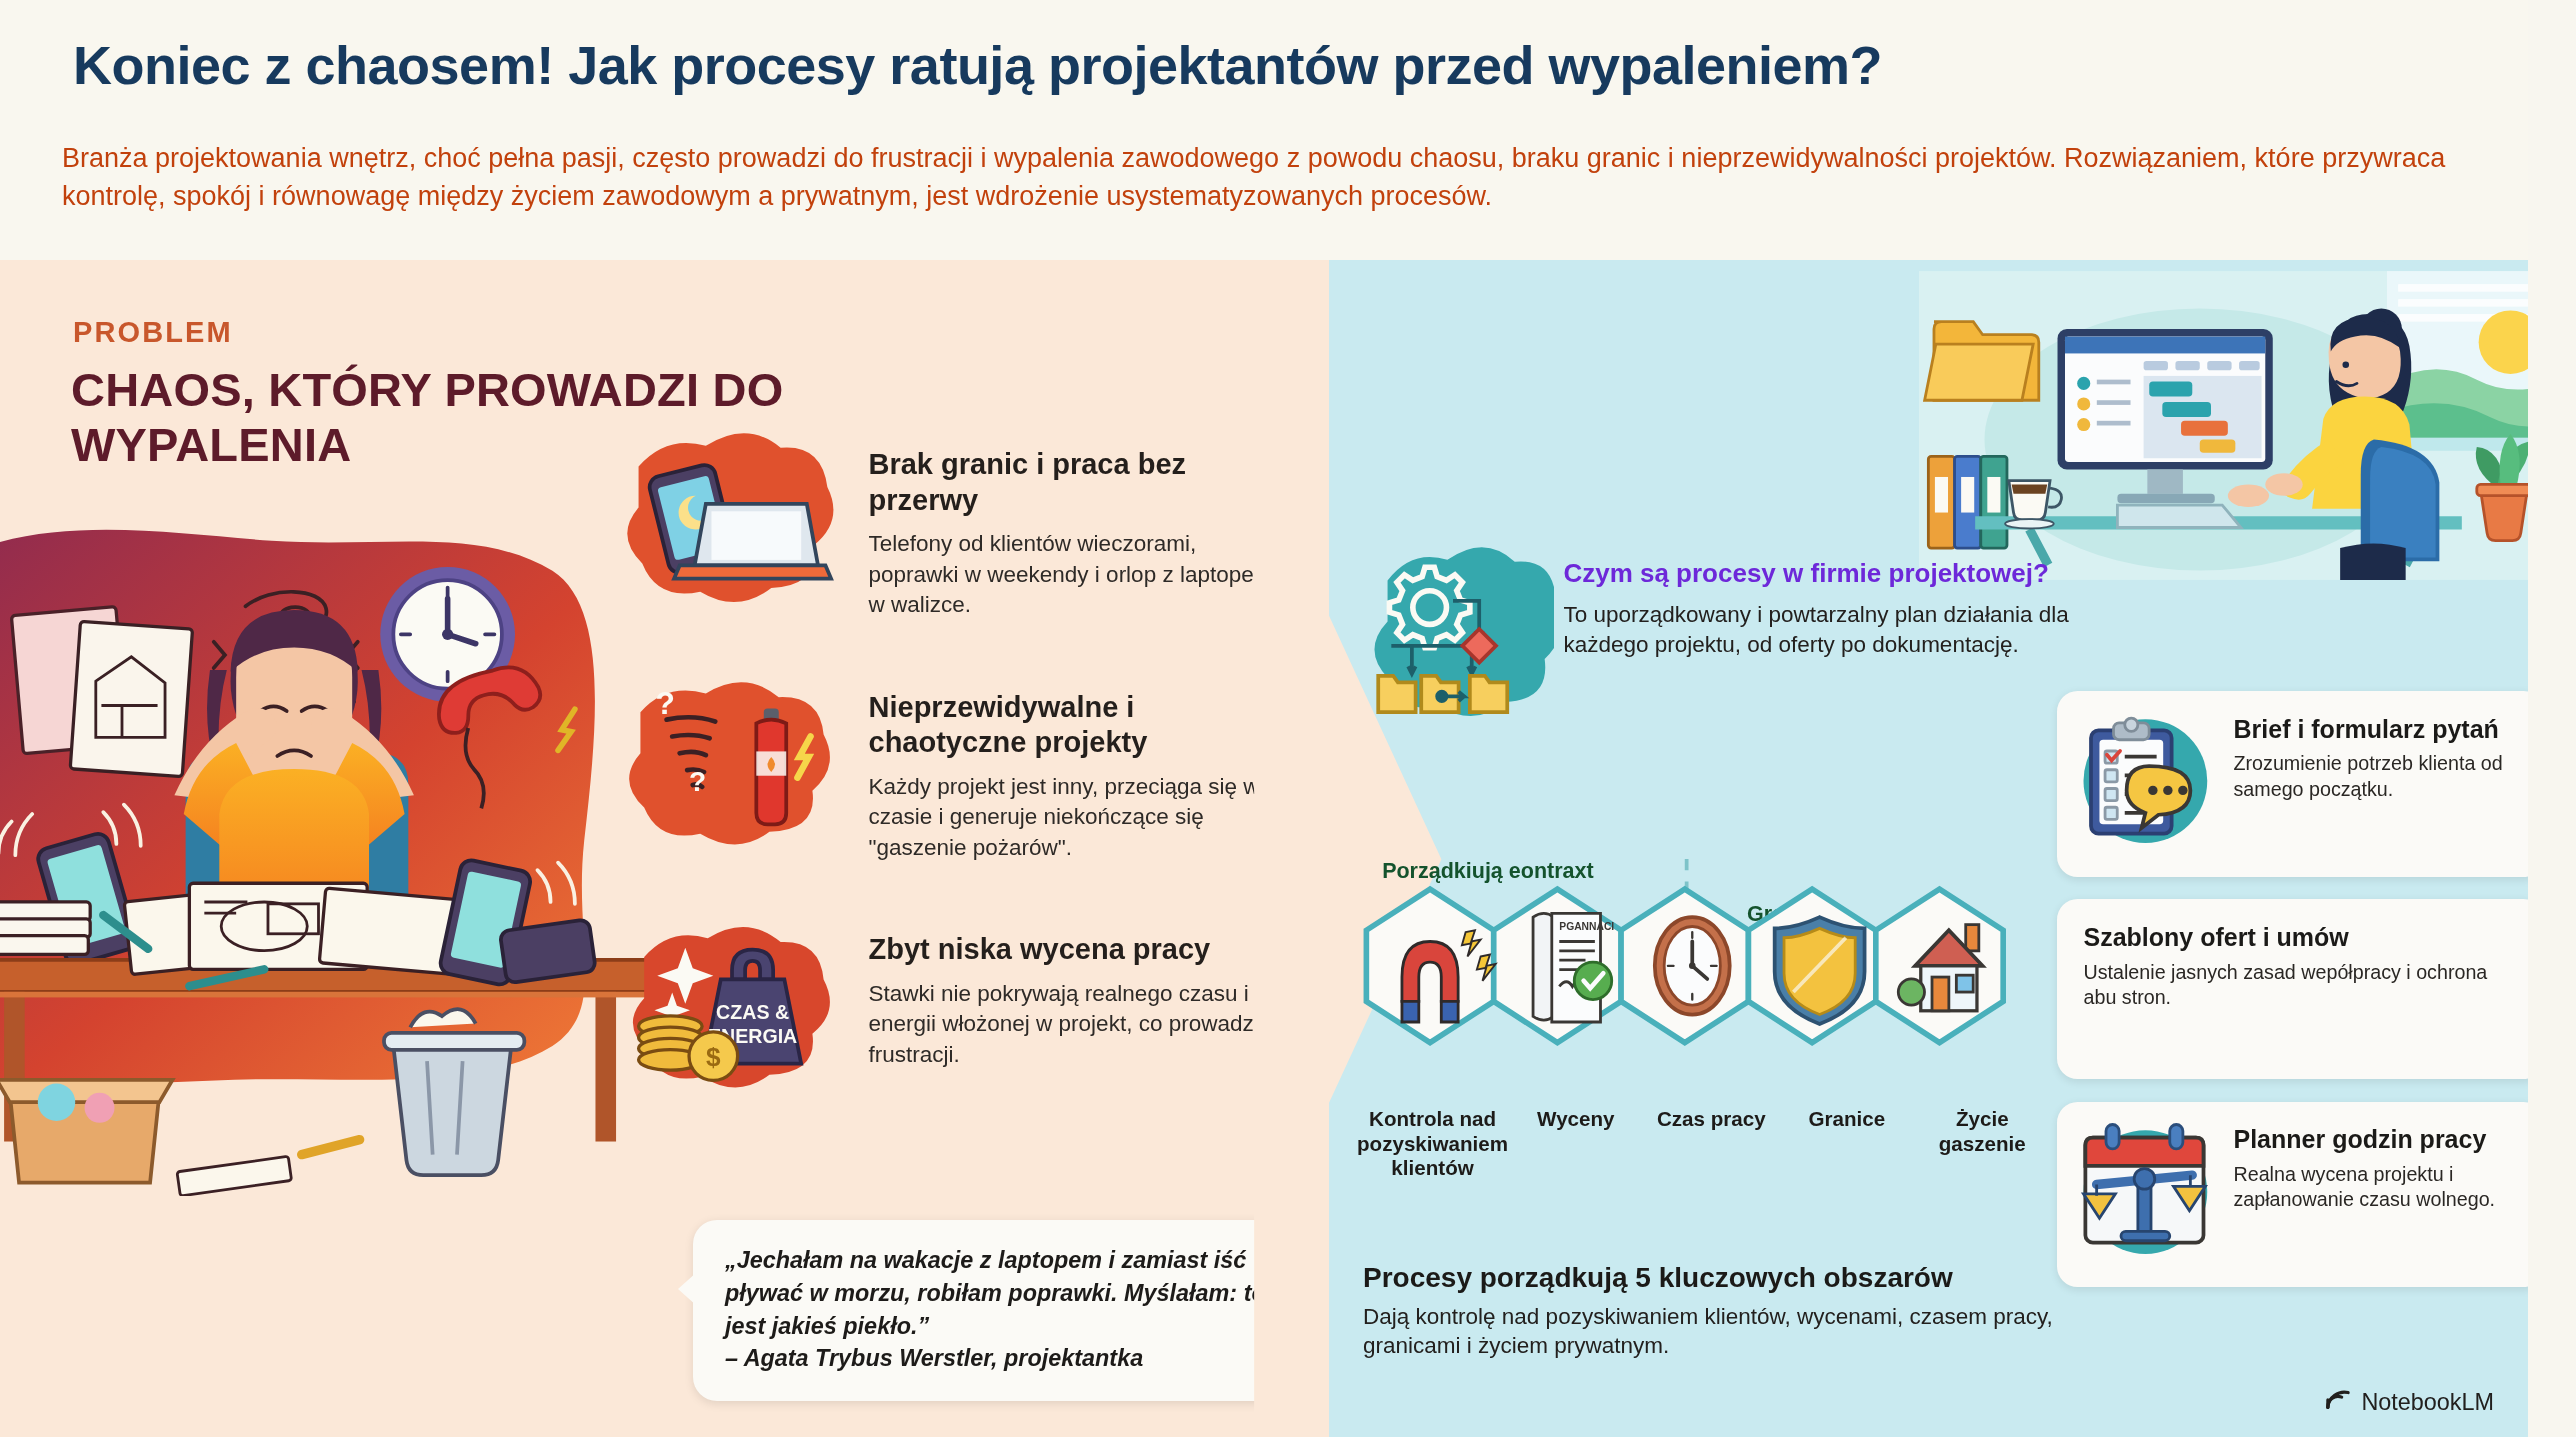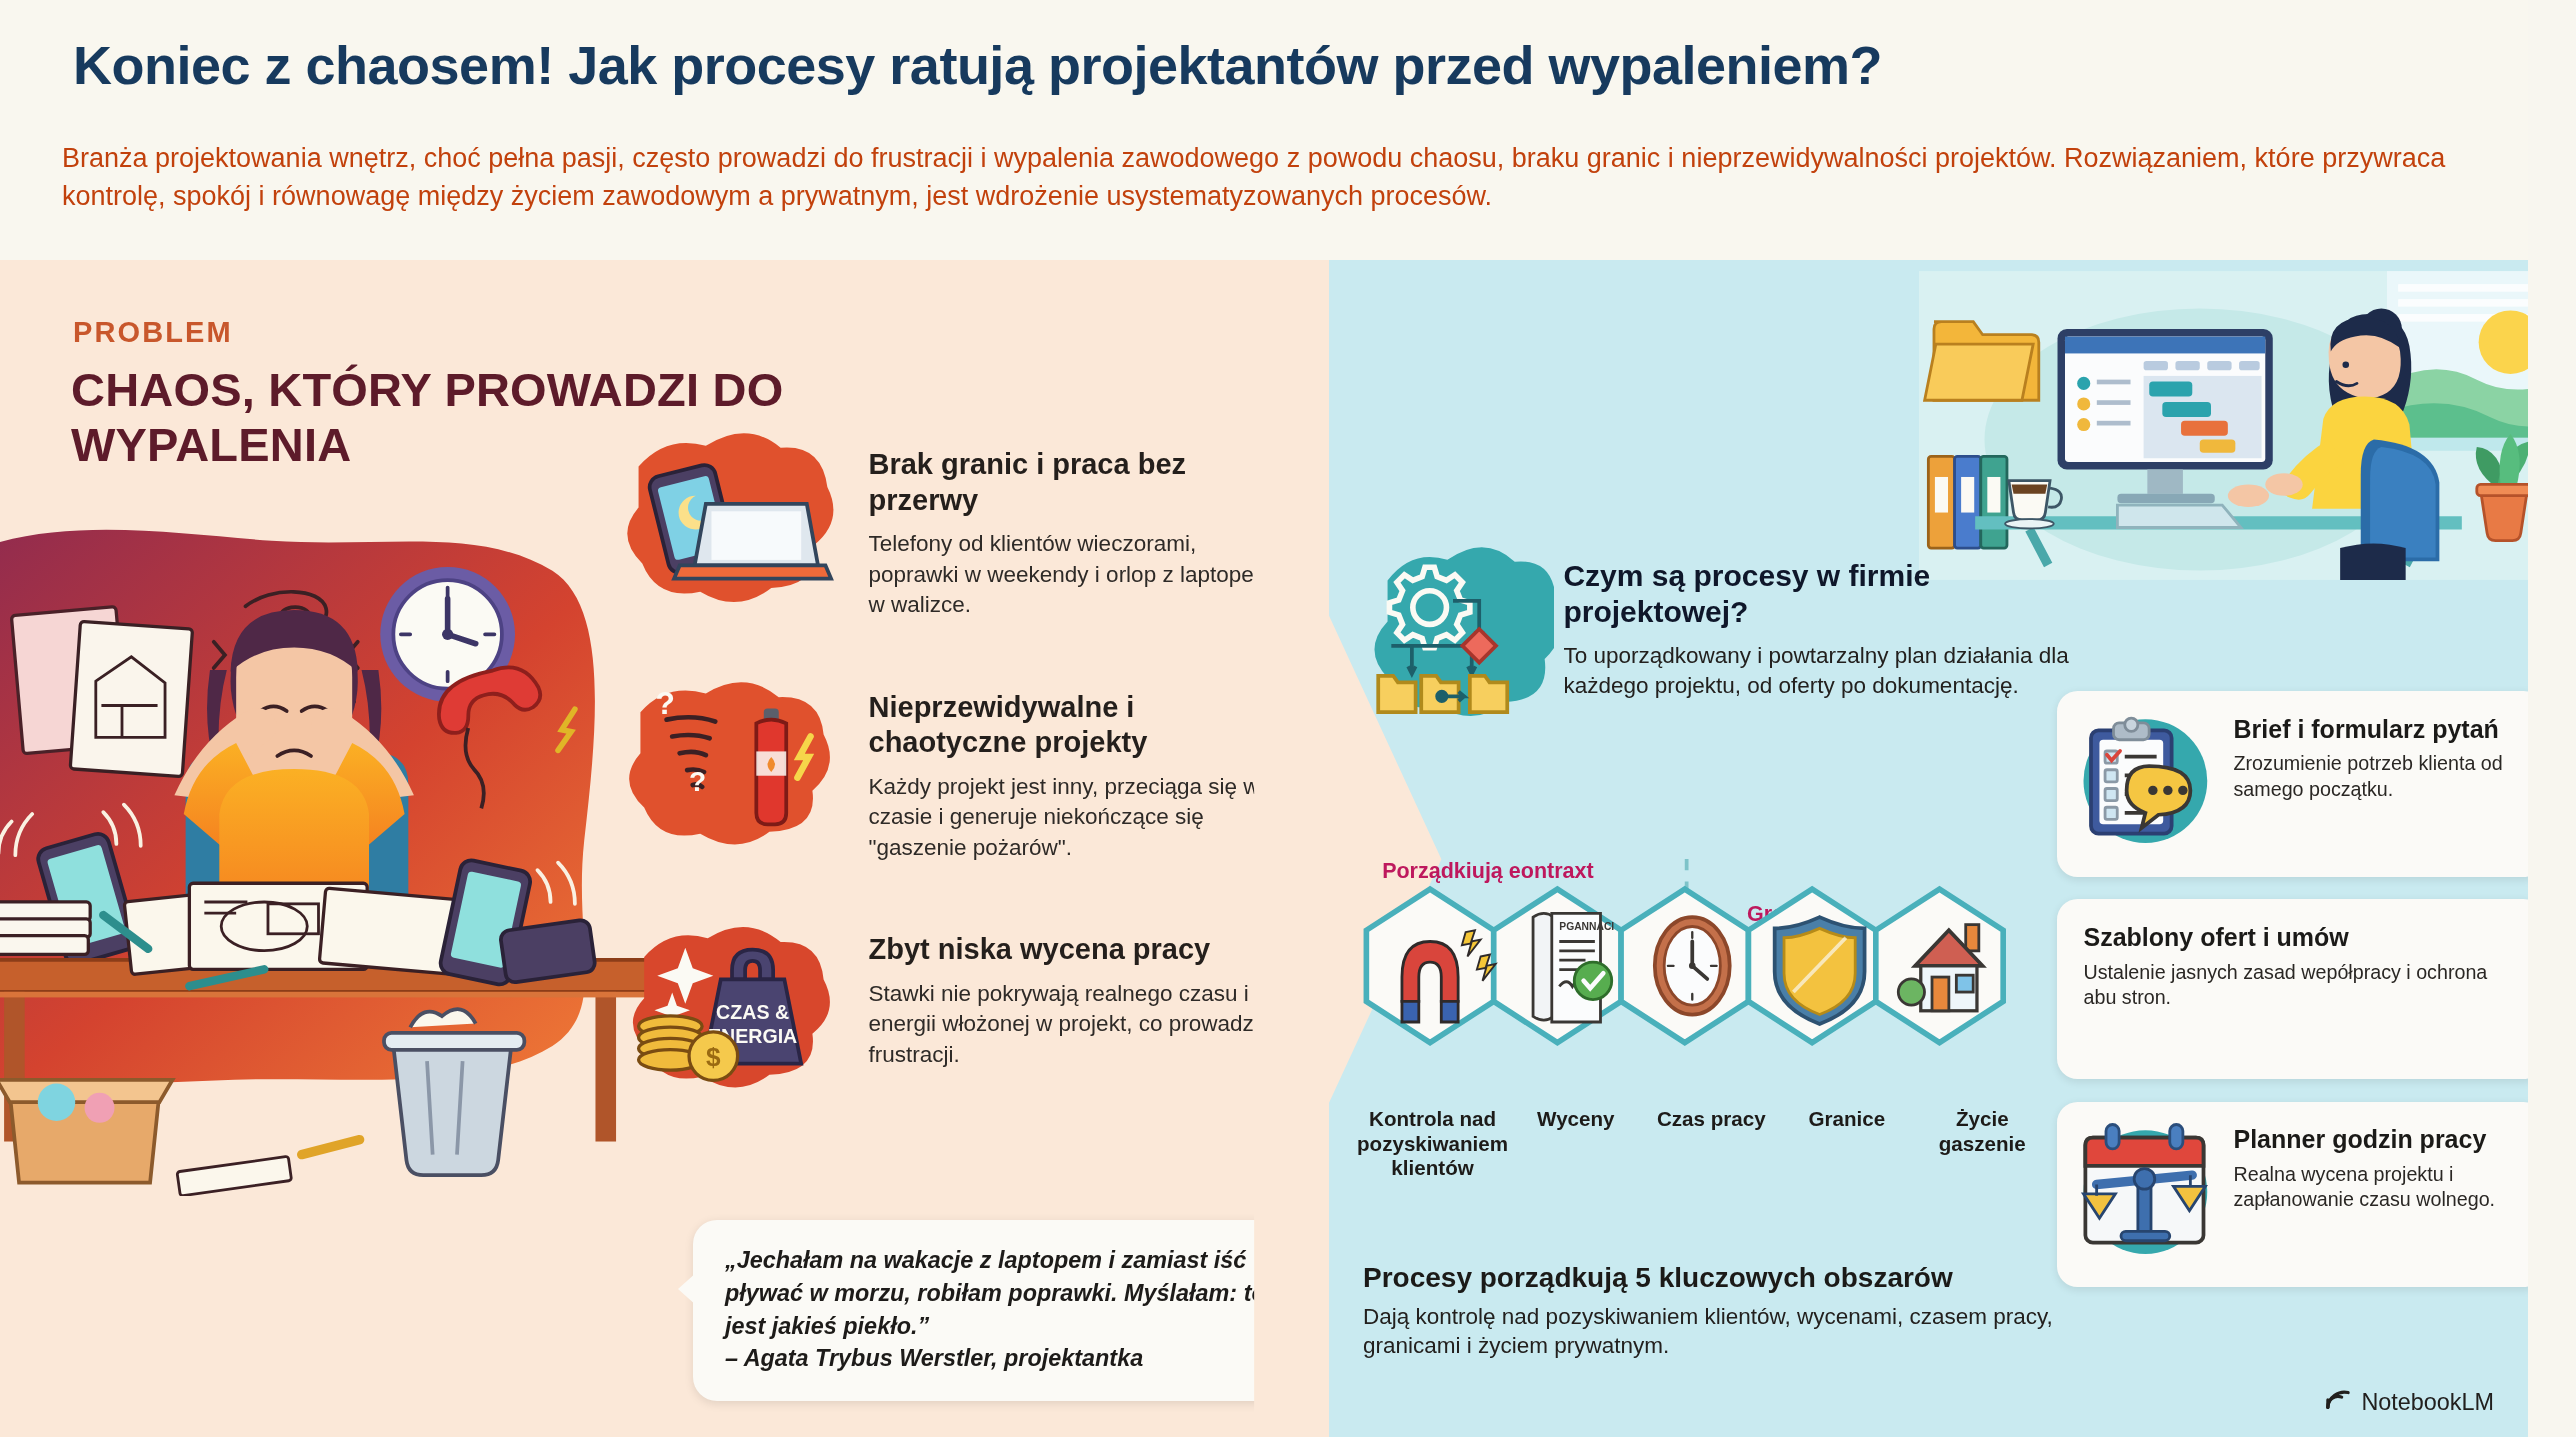--- a/index.html
+++ b/index.html
@@ -67,26 +67,26 @@
     position:absolute;left:1365px;top:97px;width:749px;font-size:47px;font-weight:bold;
     color:#173a5e;line-height:1.16;z-index:4;
   }
 
   .illus-right{position:absolute;left:1919px;top:271px;width:657px;height:309px;z-index:2;}
 
   
   .wap{position:absolute;left:1367px;top:552px;width:702px;display:flex;align-items:flex-start;z-index:4;}
   .wap-badge{position:relative;width:187px;height:187px;flex:0 0 187px;margin-top:-9.4px;}
   .wap-txt{flex:1;padding-left:9.4px;padding-top:5.6px;}
-  .wap-h{font-size:30px;font-weight:bold;color:#0f172a;line-height:1.2;margin-bottom:11.2px;}
+  .wap-h{font-size:26px;font-weight:bold;color:#6d28d9;line-height:1.2;margin-bottom:11.2px;}
   .wap-p{font-size:22.5px;color:#23201e;line-height:1.33;}
 
   
   .hexwrap{position:absolute;left:1357px;top:859px;width:693px;height:393px;z-index:4;}
-  .annot{position:absolute;font-size:21.5px;font-weight:bold;color:#be185d;text-align:center;}
+  .annot{position:absolute;font-size:21.5px;font-weight:bold;color:#14532d;text-align:center;}
   .hexlabels{position:absolute;left:0;top:248px;width:693px;display:flex;}
   .hexlabel{flex:1;text-align:center;font-size:20.6px;font-weight:bold;color:#1d1b19;line-height:1.2;}
 
   .key5{position:absolute;left:1363px;top:1262px;width:730px;z-index:4;}
   .key5-h{font-size:28px;font-weight:bold;color:#1b1a18;margin-bottom:7.5px;}
   .key5-p{font-size:22.5px;color:#23201e;line-height:1.33;}
 
   
   .cards{position:absolute;left:2057px;top:691px;width:487px;z-index:4;}
   .card{

